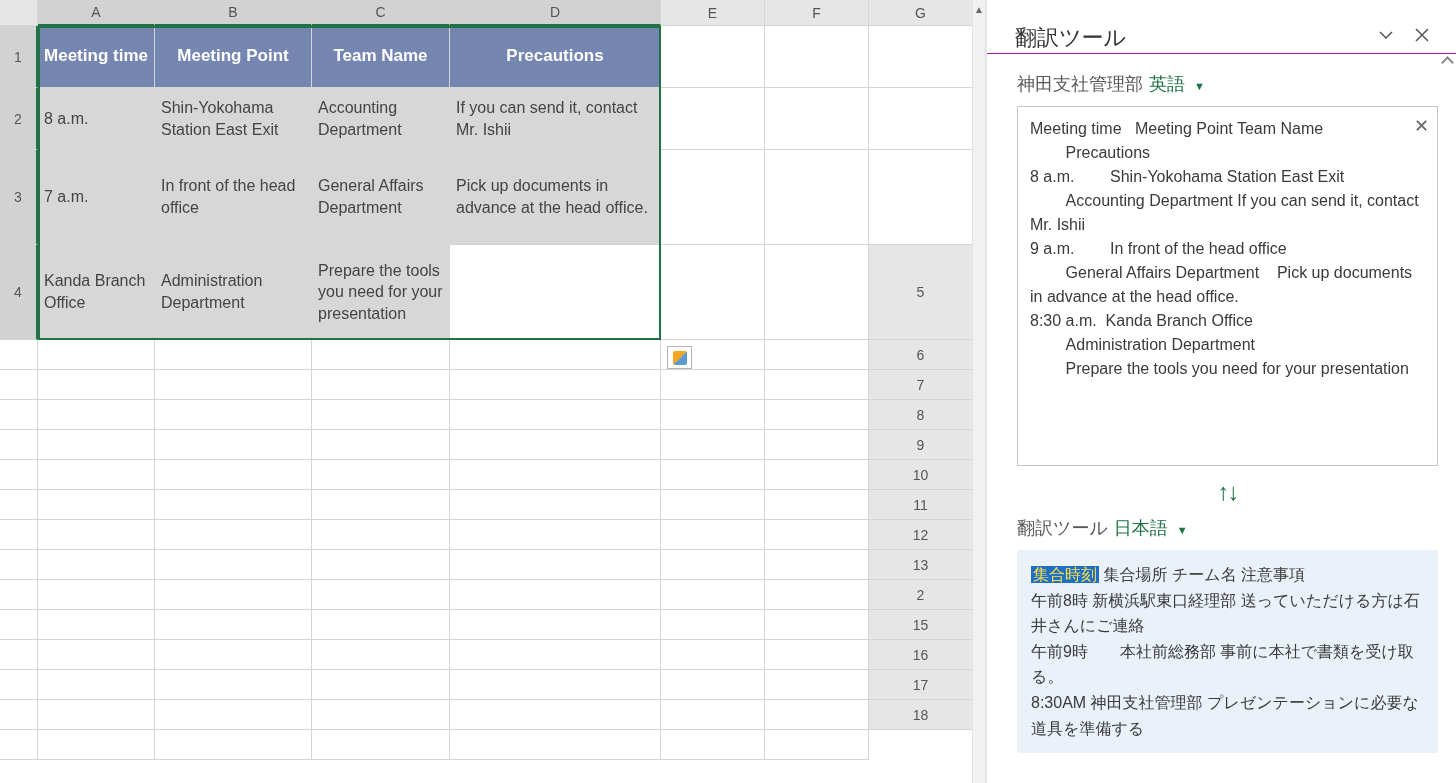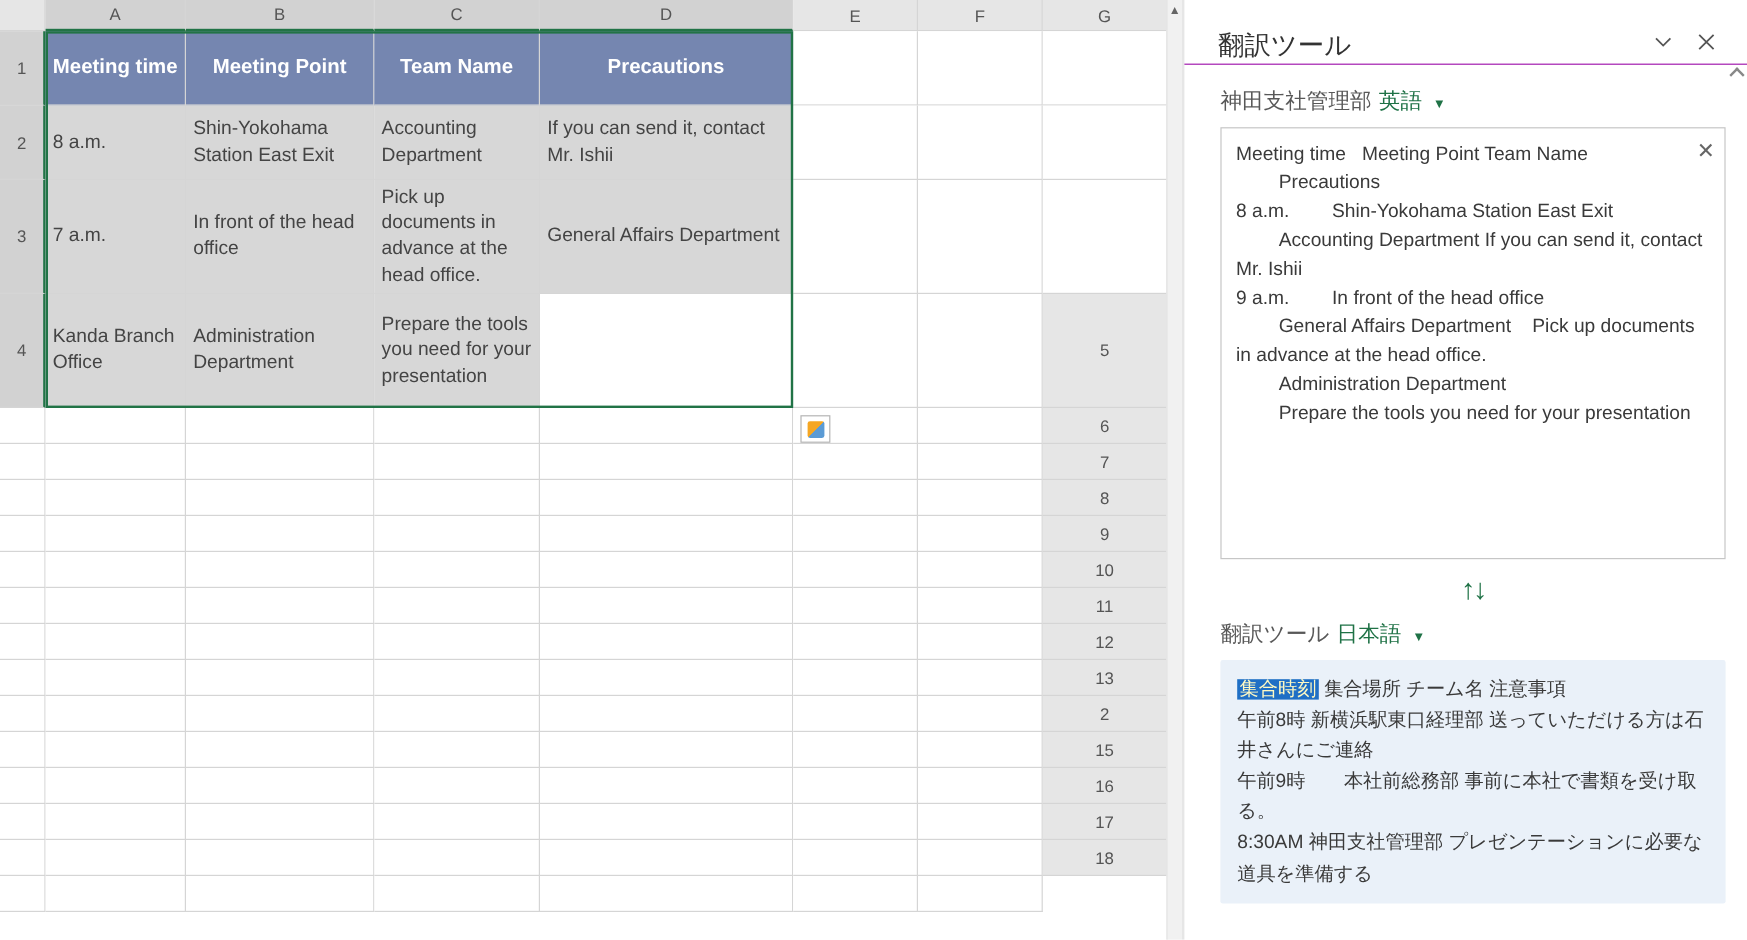--- a/index.html
+++ b/index.html
@@ -160,21 +160,21 @@
   .tgt-box {
     background:#eaf1f9;
     padding:12px 14px;
     font-size:16px;
     color:#3a3a3a;
     line-height:1.6;
     border-radius:2px;
   }
   .tgt-box .hl {
     background:#1f6fc5;
-    color:#fef9c3;
+    color:#fde047;
     padding:0 2px;
   }
   .pane-body::-webkit-scrollbar { width:12px; }
   .pane-body::-webkit-scrollbar-thumb { background:#cfcfcf; }
 </style>
 </head>
 <body>
 
 <div class="sheet-wrap">
   <div class="sheet">
@@ -203,22 +203,22 @@
     <div class="cell selcell">Shin-Yokohama Station East Exit</div>
     <div class="cell selcell">Accounting Department</div>
     <div class="cell selcell">If you can send it, contact Mr. Ishii</div>
     <div class="cell"></div>
     <div class="cell"></div>
     <div class="cell"></div>
 
     <div class="rowhdr selhdr">3</div>
     <div class="cell selcell">7 a.m.</div>
     <div class="cell selcell">In front of the head office</div>
+    <div class="cell selcell">General Affairs Department</div>
     <div class="cell selcell">Pick up documents in advance at the head office.</div>
-    <div class="cell selcell">General Affairs Department</div>
     <div class="cell"></div>
     <div class="cell"></div>
     <div class="cell"></div>
 
     <div class="rowhdr selhdr">4</div>
     <div class="cell selcell">Kanda Branch Office</div>
     <div class="cell selcell">Administration Department</div>
     <div class="cell selcell">Prepare the tools you need for your presentation</div>
     <div class="cell"></div>
     <div class="cell"></div>
@@ -384,20 +384,21 @@
 
     <div class="src-box">
       <span class="clear-x">✕</span>
       <div id="src-text">
           <div style="white-space: pre-wrap;">Meeting time   Meeting Point Team Name</div>
           <div style="white-space: pre-wrap;">        Precautions</div>
           <div style="white-space: pre-wrap;">8 a.m.        Shin-Yokohama Station East Exit</div>
           <div style="white-space: pre-wrap;">        Accounting Department If you can send it, contact Mr. Ishii</div>
           <div style="white-space: pre-wrap;">9 a.m.        In front of the head office</div>
           <div style="white-space: pre-wrap;">        General Affairs Department    Pick up documents in advance at the head office.</div>
+          <div style="white-space: pre-wrap;">8:30 a.m.  Kanda Branch Office</div>
           <div style="white-space: pre-wrap;">        Administration Department</div>
           <div style="white-space: pre-wrap;">        Prepare the tools you need for your presentation</div>
         </div>
     </div>
 
     <div class="swap-row">
       <span class="swap-btn">↑↓</span>
     </div>
 
     <div class="lang-row">

